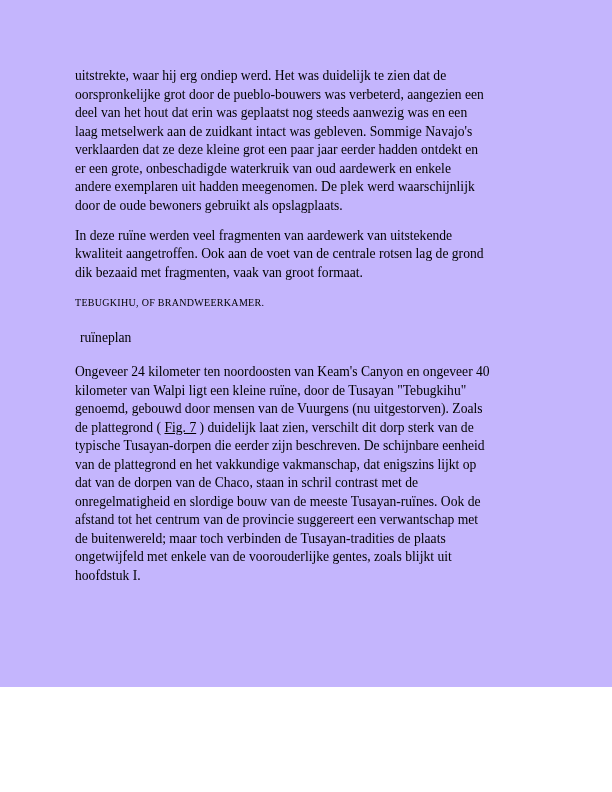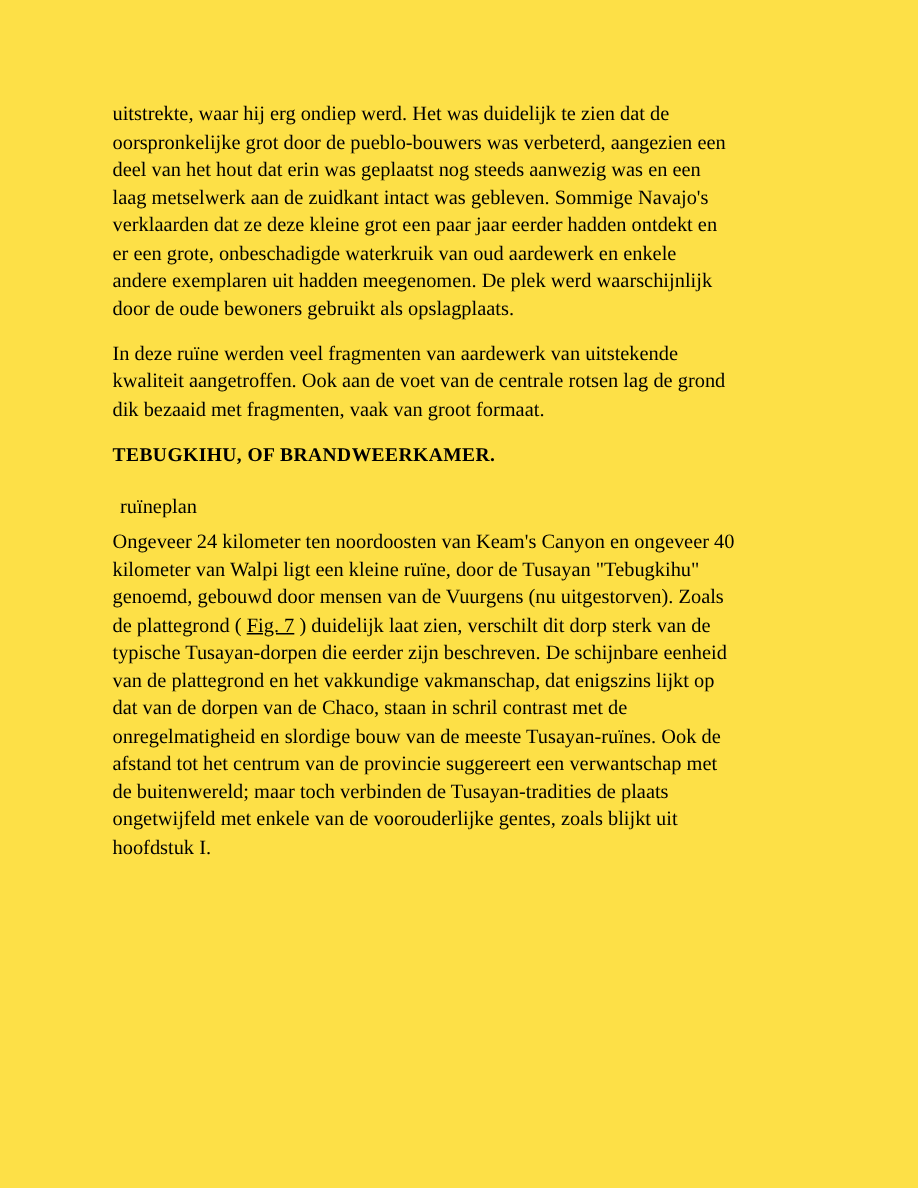--- a/index.html
+++ b/index.html
@@ -3,44 +3,44 @@
 <meta charset="utf-8">
 <style>
   html, body {
     margin: 0;
     padding: 0;
     background: #ffffff;
   }
   .page {
     position: relative;
     width: 612px;
-    height: 792px;
+    height: 687px;
     box-sizing: border-box;
-    background: #fde047;
+    background: #c4b5fd;
     color: #000000;
     font-family: "Liberation Serif", "DejaVu Serif", serif;
     font-size: 13.6px;
     line-height: 18.5px;
     padding: 67px 30px 0 75px;
     overflow: hidden;
   }
   .body-par {
     margin: 0 0 11.5px 0;
     white-space: pre-line;
   }
   .section-heading {
     font-family: "Liberation Serif", "DejaVu Serif", serif;
-    font-size: 13px;
+    font-size: 10px;
     line-height: 12px;
-    font-weight: bold;
+    font-weight: normal;
     letter-spacing: 0.3px;
     margin: 14.5px 0 20px 0;
   }
   .figure-block {
-    margin: 0 0 5px 5px;
+    margin: 0 0 16px 5px;
   }
   .figure-alt,
   .figure-caption {
     margin: 0;
     white-space: pre-line;
   }
   .fig-link {
     color: #000000;
     cursor: pointer;
   }

